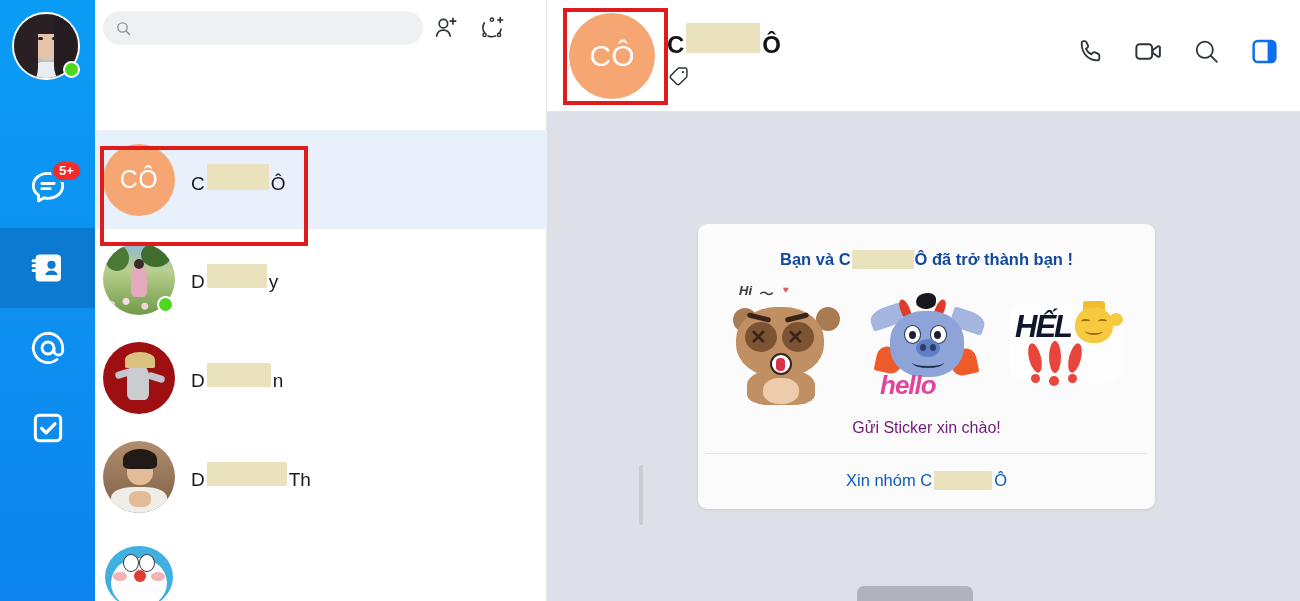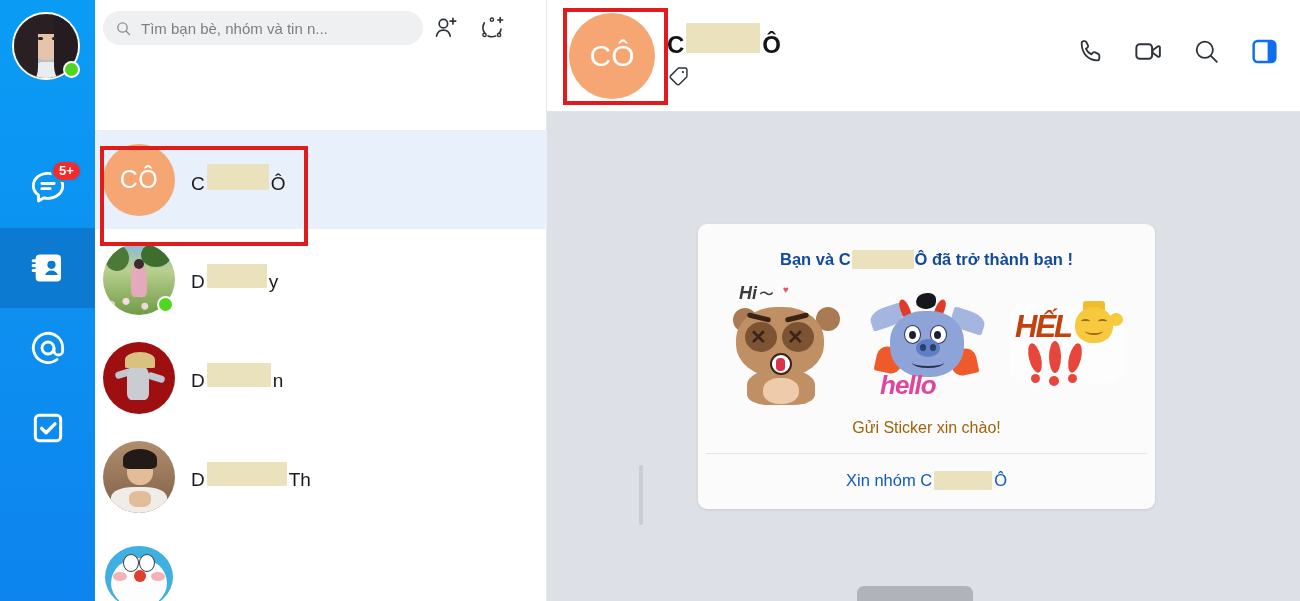--- a/index.html
+++ b/index.html
@@ -176,39 +176,39 @@
     box-shadow: 0 1px 3px rgba(0,0,0,0.10);
     padding: 26px 0 0 0;
   }
   .greet-title {
     text-align: center; color: #12499b; font-size: 16.5px; font-weight: 700;
     display:flex; align-items:center; justify-content:center; white-space:nowrap;
   }
   .sticker-row { display: flex; justify-content: center; align-items: center; gap: 14px; margin-top: 12px; padding: 0 22px; }
   .sticker { width: 125px; height: 122px; position: relative; }
   .greet-link {
-    text-align: center; color: #a16207; font-size: 16px; padding: 16px 0 16px 0;
+    text-align: center; color: #701a75; font-size: 16px; padding: 16px 0 16px 0;
   }
   .greet-div { height: 1px; background: #e3e6ea; margin: 0 8px; }
   .greet-link2 { text-align: center; color: #0d5bbd; font-size: 16.5px; padding: 17px 0 19px 0; display:flex; align-items:center; justify-content:center; white-space:nowrap;}
 
   .compose-hint {
     position: absolute; left: 310px; bottom: 0;
     width: 116px; height: 15px; background: #b0b4ba; border-radius: 7px 7px 0 0;
   }
 
   
   .anno {
     position: absolute; border: 4px solid #e01b1b; z-index: 40; pointer-events: none;
   }
   #anno-list { left: 100px; top: 146px; width: 208px; height: 100px; }
   #anno-chatav { left: 563px; top: 8px; width: 105px; height: 97px; }
 
   
-  .bear-hi { position:absolute; left:14px; top:2px; font-size:18px; color:#3a3a3a; font-weight:700; font-style:italic; }
+  .bear-hi { position:absolute; left:14px; top:2px; font-size:13px; color:#3a3a3a; font-weight:700; font-style:italic; }
   .bear-tilde { position:absolute; left:34px; top:4px; font-size:15px; color:#3a3a3a; }
   .bear-heart { position:absolute; left:58px; top:3px; font-size:10px; color:#e8556b; }
   .bear-ear-l { position:absolute; left:8px; top:27px; width:24px; height:24px; background:#a97b53; border-radius:50%; }
   .bear-ear-r { position:absolute; right:10px; top:26px; width:24px; height:24px; background:#a97b53; border-radius:50%; }
   .bear-head { position:absolute; left:11px; top:26px; width:88px; height:70px; background:#c08f63; border-radius:46%; }
   .bear-eyepatch-l { position:absolute; left:20px; top:41px; width:32px; height:30px; background:#7d5433; border-radius:50%; }
   .bear-eyepatch-r { position:absolute; left:57px; top:41px; width:32px; height:30px; background:#7d5433; border-radius:50%; }
   .bear-x-l { position:absolute; left:25px; top:49px; font-size:20px; color:#3a2418; font-weight:700; line-height:14px;}
   .bear-x-r { position:absolute; left:62px; top:49px; font-size:20px; color:#3a2418; font-weight:700; line-height:14px;}
   .bear-brow-l { position:absolute; left:22px; top:34px; width:24px; height:5px; background:#3a2418; border-radius:3px; transform:rotate(14deg);}
@@ -230,21 +230,21 @@
   .mon-pr { position:absolute; left:70px; top:50px; width:7px; height:8px; background:#1c2033; border-radius:50%; }
   .mon-snout { position:absolute; left:52px; top:58px; width:24px; height:18px; background:#5f7fc4; border-radius:50%; }
   .mon-n1 { position:absolute; left:56px; top:63px; width:6px; height:7px; background:#2b3e6d; border-radius:50%; }
   .mon-n2 { position:absolute; left:66px; top:63px; width:6px; height:7px; background:#2b3e6d; border-radius:50%; }
   .mon-smile { position:absolute; left:48px; top:76px; width:32px; height:11px; border-bottom:2.5px solid #2b3350; border-radius:0 0 50% 50%; }
   .mon-wingl { position:absolute; left:12px; top:66px; width:26px; height:26px; background:#ef5a2a; border-radius:40% 10% 40% 10%; transform:rotate(12deg);}
   .mon-wingr { position:absolute; right:12px; top:68px; width:26px; height:26px; background:#ef5a2a; border-radius:10% 40% 10% 40%; transform:rotate(-12deg);}
   .mon-hello { position:absolute; left:16px; bottom:2px; font-size:26px; font-weight:700; color:#e0459b; font-style:italic; letter-spacing:-1px; }
 
   .hel-plate { position:absolute; left:6px; top:22px; width:115px; height:80px; background:#fdfdfd; border-radius:18px; }
-  .hel-text { position:absolute; left:12px; top:28px; font-size:31px; font-weight:800; color:#c2410c; letter-spacing:-2px; font-style:italic; }
+  .hel-text { position:absolute; left:12px; top:28px; font-size:31px; font-weight:800; color:#0f172a; letter-spacing:-2px; font-style:italic; }
   .hel-face { position:absolute; left:72px; top:26px; width:38px; height:36px; background:#f6c93f; border-radius:50% 50% 45% 45%; }
   .hel-crown { position:absolute; left:80px; top:20px; width:22px; height:9px; background:#f1bd2c; border-radius:3px 3px 0 0; }
   .hel-eyes { position:absolute; left:78px; top:38px; width:26px; height:6px; }
   .hel-eye1 { position:absolute; left:0; top:0; width:9px; height:5px; border-top:2px solid #9a6d0d; border-radius:50% 50% 0 0;}
   .hel-eye2 { position:absolute; right:0; top:0; width:9px; height:5px; border-top:2px solid #9a6d0d; border-radius:50% 50% 0 0;}
   .hel-sm { position:absolute; left:82px; top:46px; width:18px; height:8px; border-bottom:2px solid #9a6d0d; border-radius:0 0 50% 50%; }
   .hel-hand { position:absolute; left:106px; top:32px; width:14px; height:13px; background:#f6c93f; border-radius:50%; }
   .hel-b1 { position:absolute; left:26px; top:62px; width:12px; height:30px; background:#e8453c; border-radius:50% 50% 50% 50%; transform:rotate(-14deg); }
   .hel-b2 { position:absolute; left:46px; top:60px; width:12px; height:32px; background:#e8453c; border-radius:50%; }
   .hel-b3 { position:absolute; left:66px; top:62px; width:12px; height:30px; background:#e8453c; border-radius:50%; transform:rotate(14deg); }
@@ -310,21 +310,20 @@
 
   <div class="list-panel">
 
 
     <div class="search-row">
       <div class="search-box">
         <svg width="17" height="17" viewBox="0 0 24 24" fill="none">
           <circle cx="10.6" cy="10.6" r="6.6" stroke="#8b9096" stroke-width="1.9"></circle>
           <path d="M15.6 15.6L20.4 20.4" stroke="#8b9096" stroke-width="1.9" stroke-linecap="round"></path>
         </svg>
-        <span class="search-text">Tìm bạn bè, nhóm và tin n...</span>
       </div>
       <div class="hdr-icon-btn">
         <svg width="26" height="26" viewBox="0 0 24 24" fill="none">
           <circle cx="9.6" cy="8" r="3.9" stroke="#2d3338" stroke-width="1.55"></circle>
           <path d="M3.3 19.6c.6-3.6 3.2-5.7 6.3-5.7s5.7 2.1 6.3 5.7" stroke="#2d3338" stroke-width="1.55" stroke-linecap="round"></path>
           <path d="M18.4 3v5.2M15.8 5.6H21" stroke="#2d3338" stroke-width="1.55" stroke-linecap="round"></path>
         </svg>
       </div>
       <div class="hdr-icon-btn">
         <svg width="26" height="26" viewBox="0 0 24 24" fill="none">

